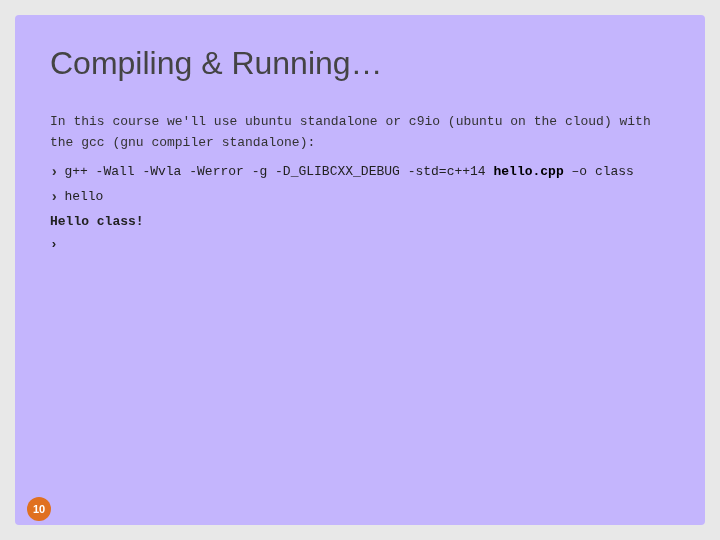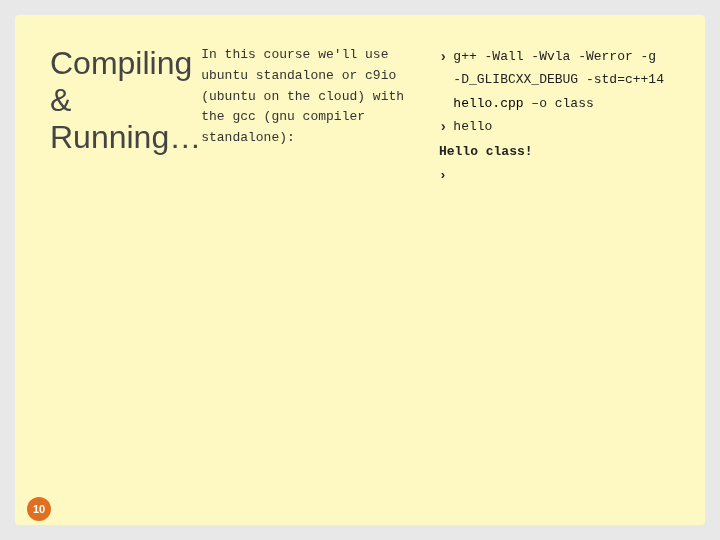--- a/index.html
+++ b/index.html
@@ -14,41 +14,42 @@
       background: #e8e8e8;
       display: flex;
       align-items: center;
       justify-content: center;
       font-family: Arial, sans-serif;
     }
 
     .slide {
       width: 690px;
       height: 510px;
-      background: #fef9c3;
+      background: #c4b5fd;
       border-radius: 4px;
       padding: 30px 35px 20px 35px;
       position: relative;
       display: flex;
+      flex-direction: column;
     }
 
     .slide-title {
       font-size: 32px;
       font-weight: 300;
       color: #444;
       margin-bottom: 30px;
       font-family: Arial, sans-serif;
     }
 
     .intro-text {
       font-size: 13px;
       color: #333;
       font-family: 'Courier New', Courier, monospace;
       line-height: 1.6;
-      margin-bottom: 14px;
+      margin-bottom: 6px;
     }
 
     .code-block {
       font-family: 'Courier New', Courier, monospace;
       font-size: 13px;
       color: #222;
       line-height: 1.8;
     }
 
     .code-line {
@@ -61,21 +62,21 @@
       margin-right: 6px;
       font-weight: bold;
       font-size: 14px;
     }
 
     .cmd {
       color: #222;
     }
 
     .cmd .highlight {
-      font-weight: normal;
+      font-weight: bold;
       color: #000;
     }
 
     .output-line {
       color: #222;
       padding-left: 0;
       font-weight: bold;
     }
 
     .page-number {

